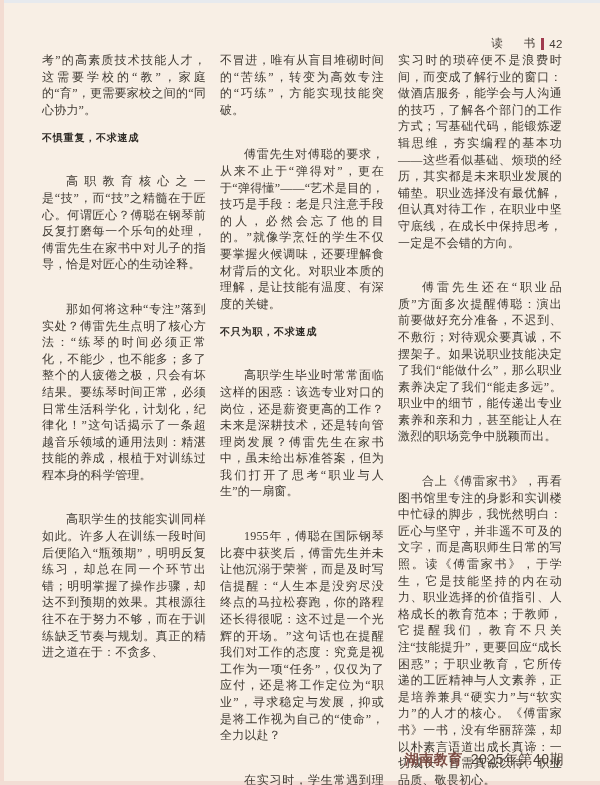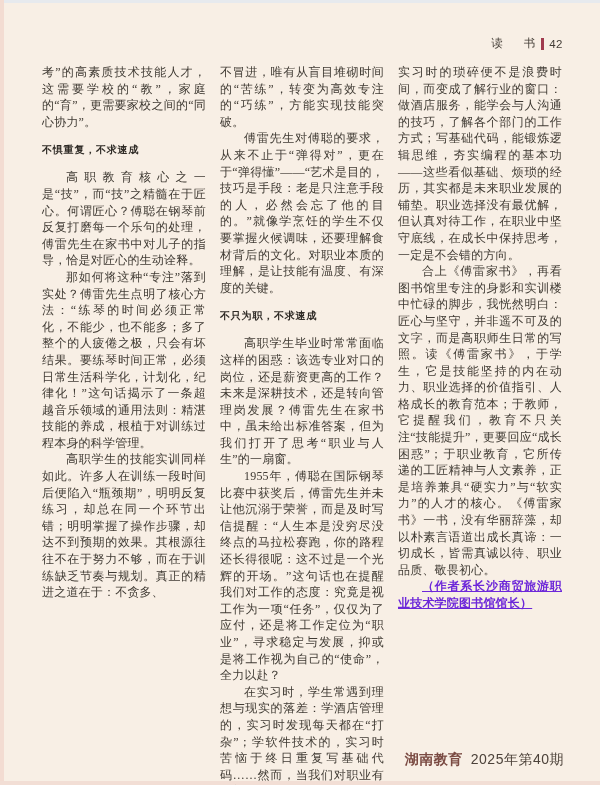--- a/index.html
+++ b/index.html
@@ -31,36 +31,36 @@
   .header .bar {
     width: 3px; height: 12px;
     background: #a13b4e;
     margin-right: 5px;
   }
   .header .pagenum { font-size: 11.5px; letter-spacing: 0.5px; }
 
   
   .columns {
     position: absolute;
-    left: 42px; top: 64px;
+    left: 42px; top: 52px;
     width: 520px; height: 676px;
     display: flex;
     gap: 14px;
   }
   .col { flex: 1 1 0; min-width: 0; }
 
   .col p {
     margin: 0;
     font-size: 12px;
     line-height: 16.6px;
     letter-spacing: 0.2px;
     color: #3f3a33;
     text-align: justify;
   }
-  .col p.indent { text-indent: 2em; }
+  .col p.indent { text-indent: 2em; margin-top: 28px; }
   .col p.author { font-weight: bold; color: #6d28d9; text-decoration: underline; }
   .col h2 {
     margin: 13px 0 12px 0;
     font-family: "Liberation Sans", "DejaVu Sans", sans-serif;
     font-size: 10px;
     font-weight: bold;
     letter-spacing: 0.8px;
     color: #2f2b26;
   }
 
@@ -105,20 +105,21 @@
       <p class="cont">不冒进，唯有从盲目堆砌时间的“苦练”，转变为高效专注的“巧练”，方能实现技能突破。</p>
       <p class="indent">傅雷先生对傅聪的要求，从来不止于“弹得对”，更在于“弹得懂”——“艺术是目的，技巧是手段：老是只注意手段的人，必然会忘了他的目的。”就像学烹饪的学生不仅要掌握火候调味，还要理解食材背后的文化。对职业本质的理解，是让技能有温度、有深度的关键。</p>
       <h2>不只为职，不求速成</h2>
       <p class="indent">高职学生毕业时常常面临这样的困惑：该选专业对口的岗位，还是薪资更高的工作？未来是深耕技术，还是转向管理岗发展？傅雷先生在家书中，虽未给出标准答案，但为我们打开了思考“职业与人生”的一扇窗。</p>
       <p class="indent">1955年，傅聪在国际钢琴比赛中获奖后，傅雷先生并未让他沉溺于荣誉，而是及时写信提醒：“人生本是没穷尽没终点的马拉松赛跑，你的路程还长得很呢：这不过是一个光辉的开场。”这句话也在提醒我们对工作的态度：究竟是视工作为一项“任务”，仅仅为了应付，还是将工作定位为“职业”，寻求稳定与发展，抑或是将工作视为自己的“使命”，全力以赴？</p>
       <p class="indent">在实习时，学生常遇到理想与现实的落差：学酒店管理的，实习时发现每天都在“打杂”；学软件技术的，实习时苦恼于终日重复写基础代码……然而，当我们对职业有了新的思考，那么</p>
     </div>
 
     <div class="col">
       <p class="cont">实习时的琐碎便不是浪费时间，而变成了解行业的窗口：做酒店服务，能学会与人沟通的技巧，了解各个部门的工作方式；写基础代码，能锻炼逻辑思维，夯实编程的基本功——这些看似基础、烦琐的经历，其实都是未来职业发展的铺垫。职业选择没有最优解，但认真对待工作，在职业中坚守底线，在成长中保持思考，一定是不会错的方向。</p>
+      <p class="indent">傅雷先生还在“职业品质”方面多次提醒傅聪：演出前要做好充分准备，不迟到、不敷衍；对待观众要真诚，不摆架子。如果说职业技能决定了我们“能做什么”，那么职业素养决定了我们“能走多远”。职业中的细节，能传递出专业素养和亲和力，甚至能让人在激烈的职场竞争中脱颖而出。</p>
       <p class="indent">合上《傅雷家书》，再看图书馆里专注的身影和实训楼中忙碌的脚步，我恍然明白：匠心与坚守，并非遥不可及的文字，而是高职师生日常的写照。读《傅雷家书》，于学生，它是技能坚持的内在动力、职业选择的价值指引、人格成长的教育范本；于教师，它提醒我们，教育不只关注“技能提升”，更要回应“成长困惑”；于职业教育，它所传递的工匠精神与人文素养，正是培养兼具“硬实力”与“软实力”的人才的核心。《傅雷家书》一书，没有华丽辞藻，却以朴素言语道出成长真谛：一切成长，皆需真诚以待、职业品质、敬畏初心。</p>
       <p class="indent author">（作者系长沙商贸旅游职业技术学院图书馆馆长）</p>
     </div>
 
   </div>
 
   <div class="footer">
     <span class="journal">湖南教育</span>
     <span class="issue">2025年第40期</span>
   </div>

